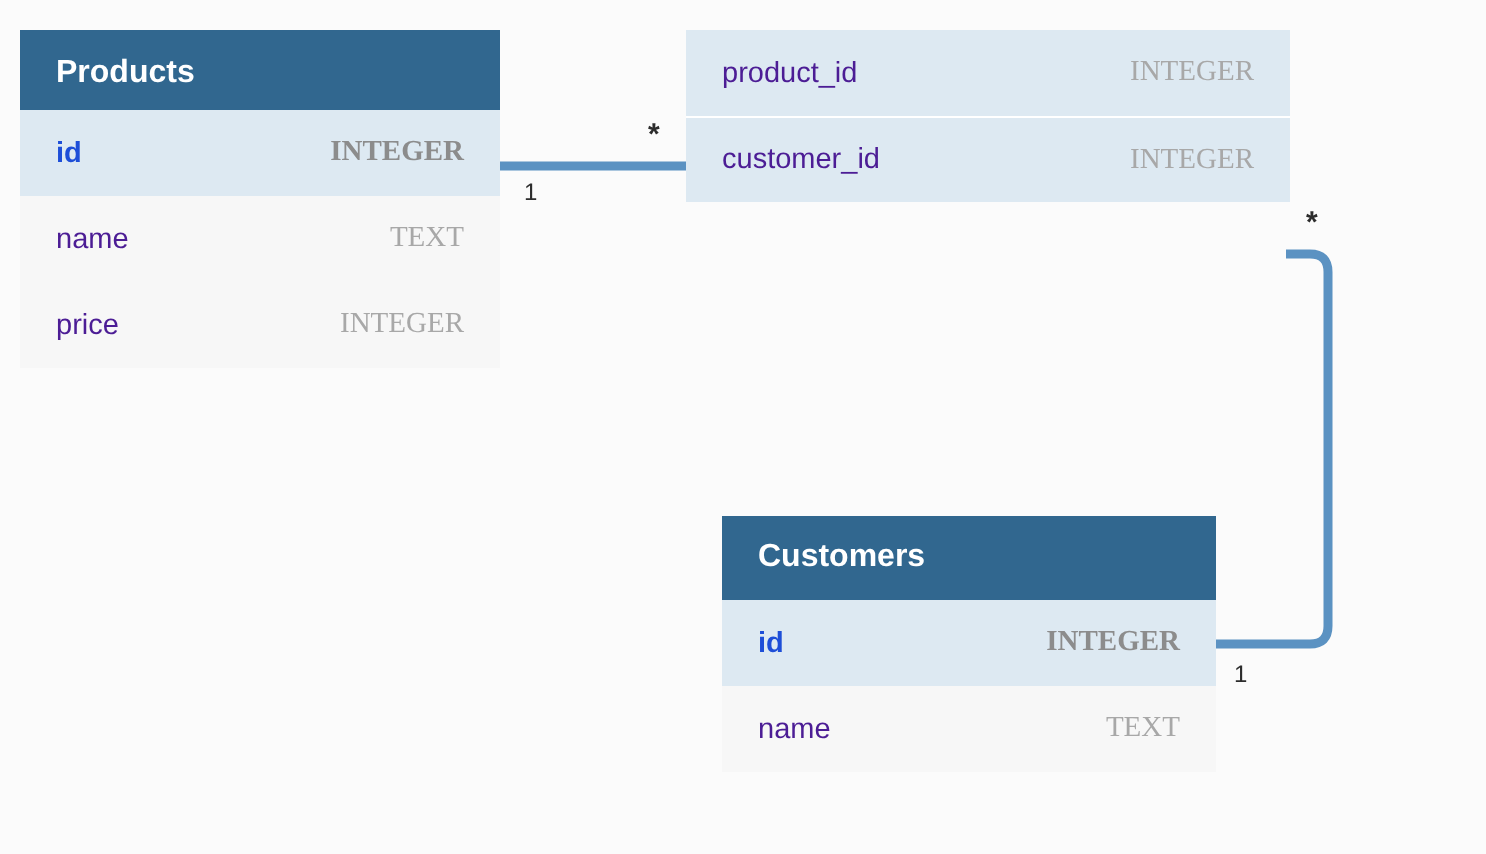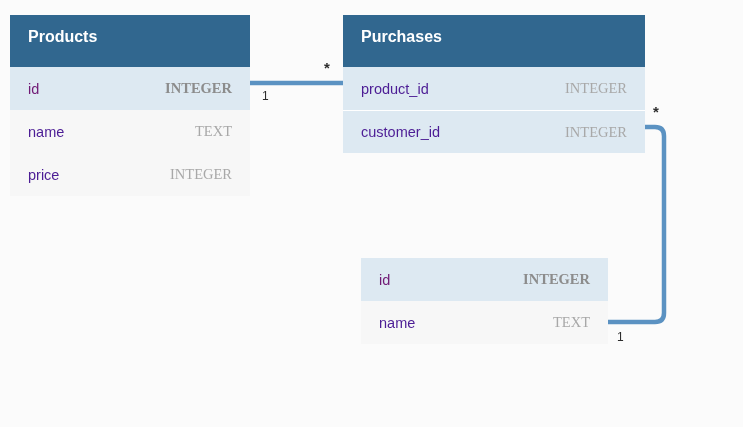--- a/index.html
+++ b/index.html
@@ -50,21 +50,21 @@
     z-index: 2;
     background: #f7f7f7;
     box-sizing: border-box;
     overflow: hidden;
   }
   .table-header {
     background: #31678f;
     color: #ffffff;
     font-size: 16px;
     font-weight: 700;
-    height: 52px;
+    height: 40px;
     line-height: 44px;
     padding: 0 0 0 18px;
     box-sizing: border-box;
     white-space: nowrap;
   }
   .rows {
     display: block;
   }
   .row {
     display: flex;
@@ -86,22 +86,22 @@
     color: #4c1d95;
     white-space: nowrap;
   }
   .col-type {
     color: #a8a8a8;
     white-space: nowrap;
     text-align: right;
     font-family: Liberation Serif, serif;
   }
   .row.pk .col-name {
-    color: #701a75;
-    font-weight: 400;
+    color: #1d4ed8;
+    font-weight: 700;
   }
   .row.pk .col-type {
     color: #8c8c8c;
     font-weight: 700;
   }
 
   
   #tbl-products  { left: 10px;  top: 15px;  width: 240px; }
   #tbl-purchases { left: 343px; top: 15px;  width: 302px; }
   #tbl-customers { left: 361px; top: 258px; width: 247px; }
@@ -137,34 +137,34 @@
         <span class="col-type">TEXT</span>
       </div>
       <div class="row">
         <span class="col-name">price</span>
         <span class="col-type">INTEGER</span>
       </div>
     </div>
   </div>
 
   <div class="table" id="tbl-purchases">
-    <div class="table-header">Purchases</div>
     <div class="rows">
       <div class="row key">
         <span class="col-name">product_id</span>
         <span class="col-type">INTEGER</span>
       </div>
       <div class="row key">
         <span class="col-name">customer_id</span>
         <span class="col-type">INTEGER</span>
       </div>
     </div>
   </div>
 
   <div class="table" id="tbl-customers">
+    <div class="table-header">Customers</div>
     <div class="rows">
       <div class="row key pk">
         <span class="col-name">id</span>
         <span class="col-type">INTEGER</span>
       </div>
       <div class="row">
         <span class="col-name">name</span>
         <span class="col-type">TEXT</span>
       </div>
     </div>

